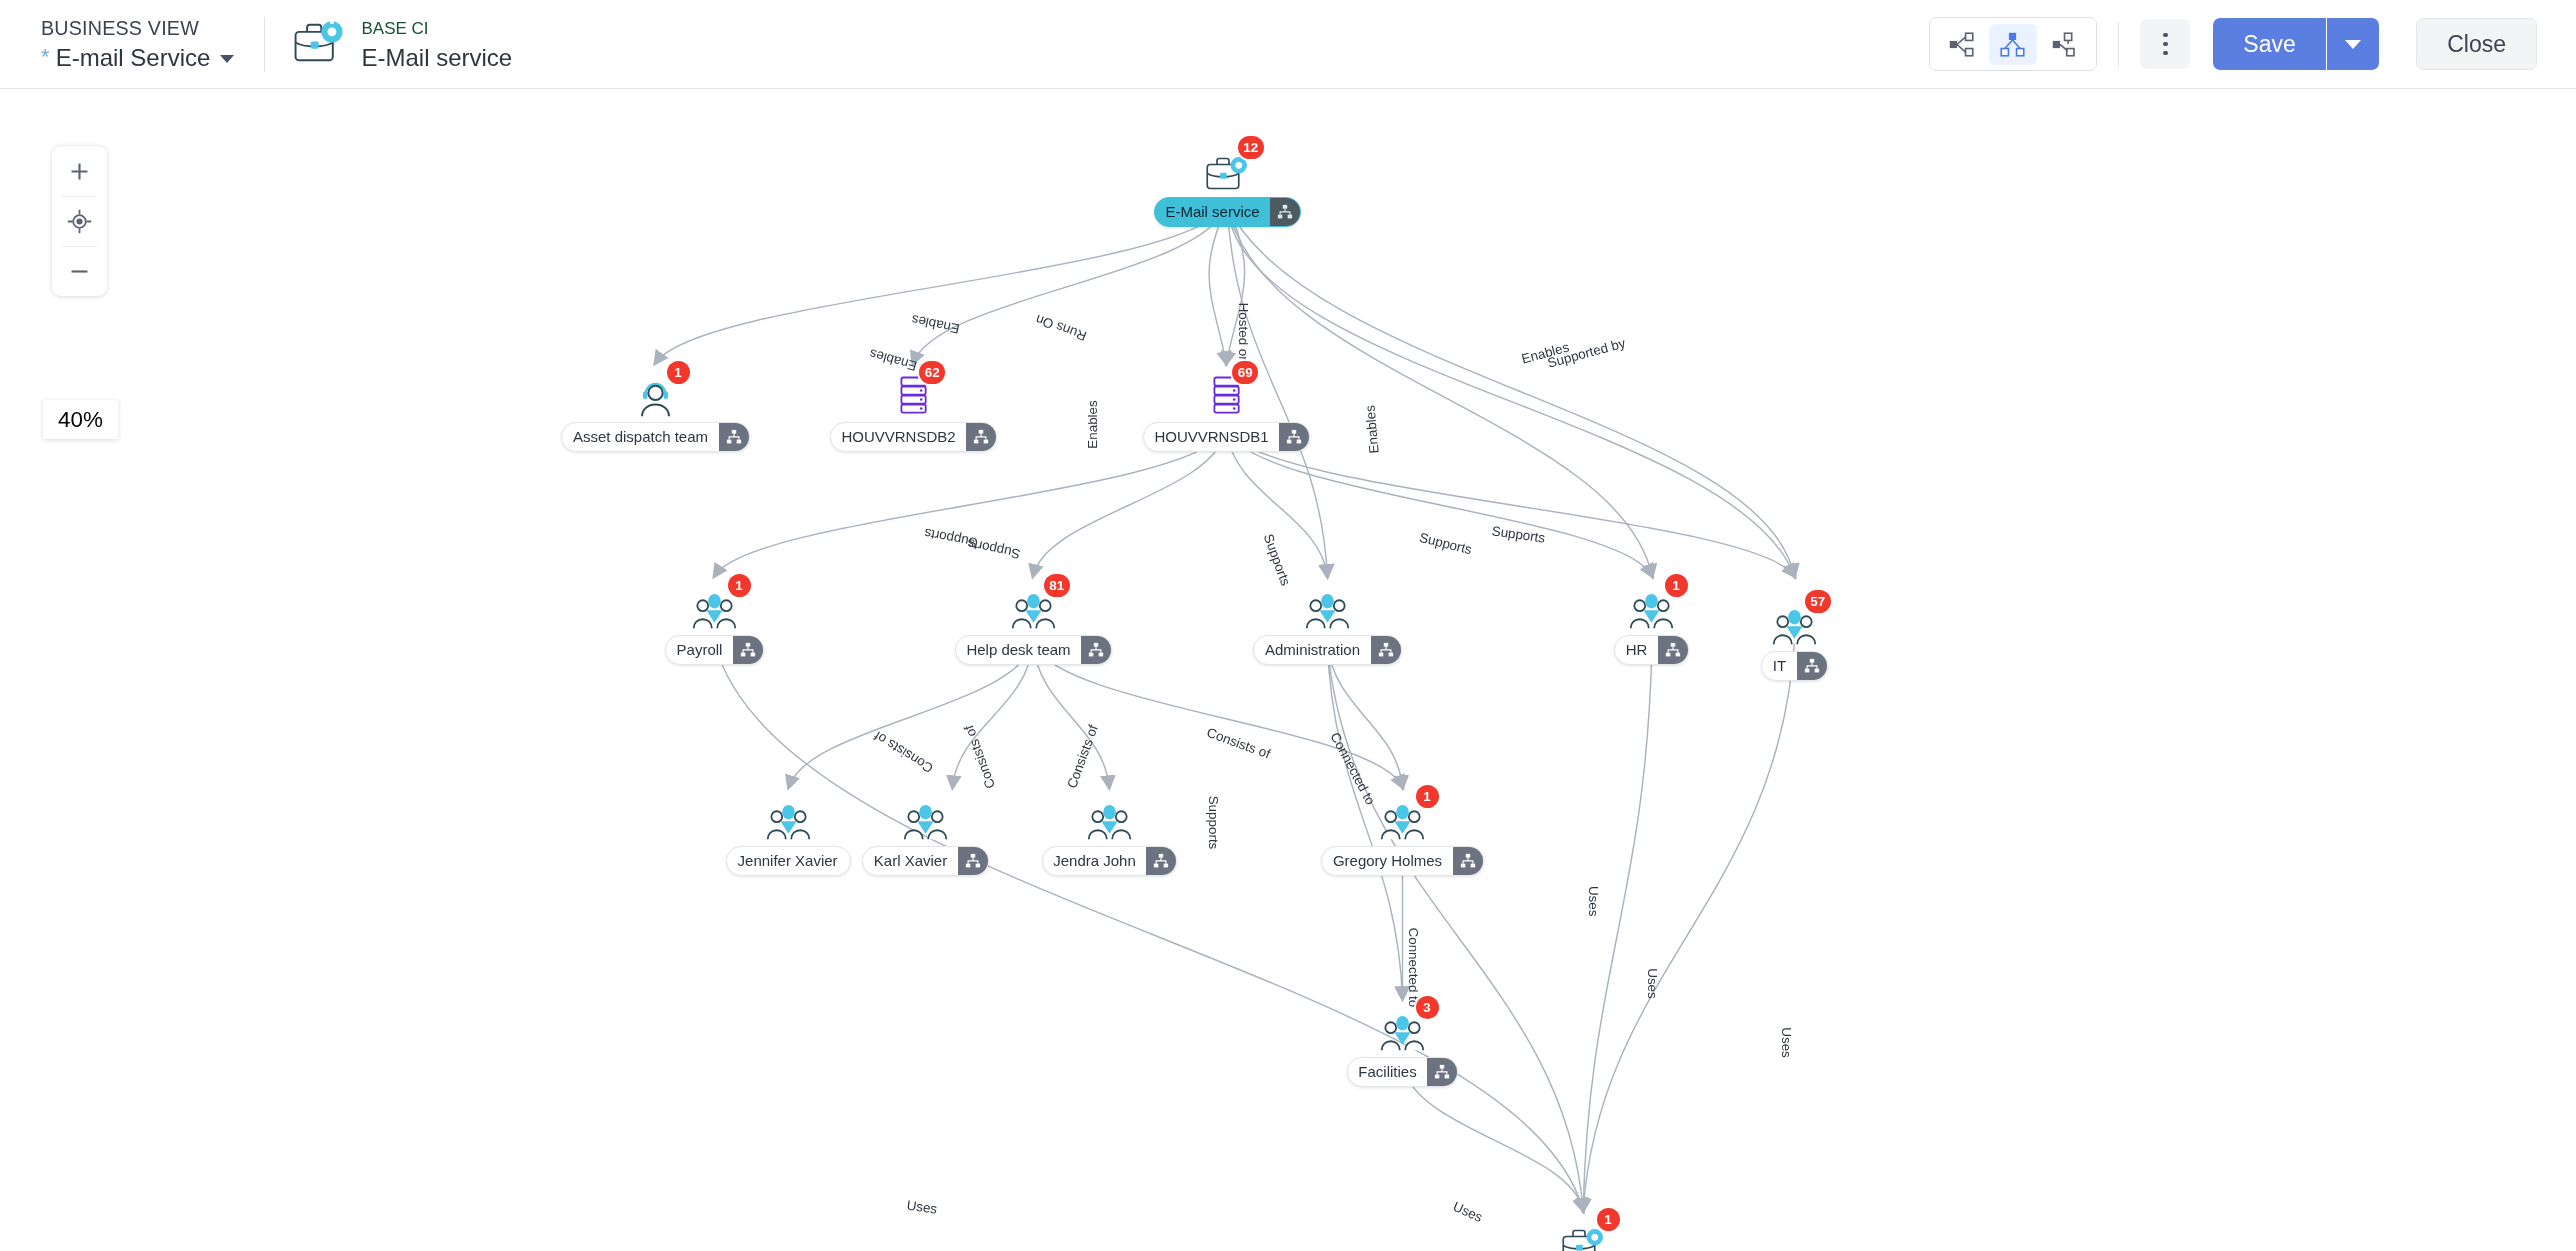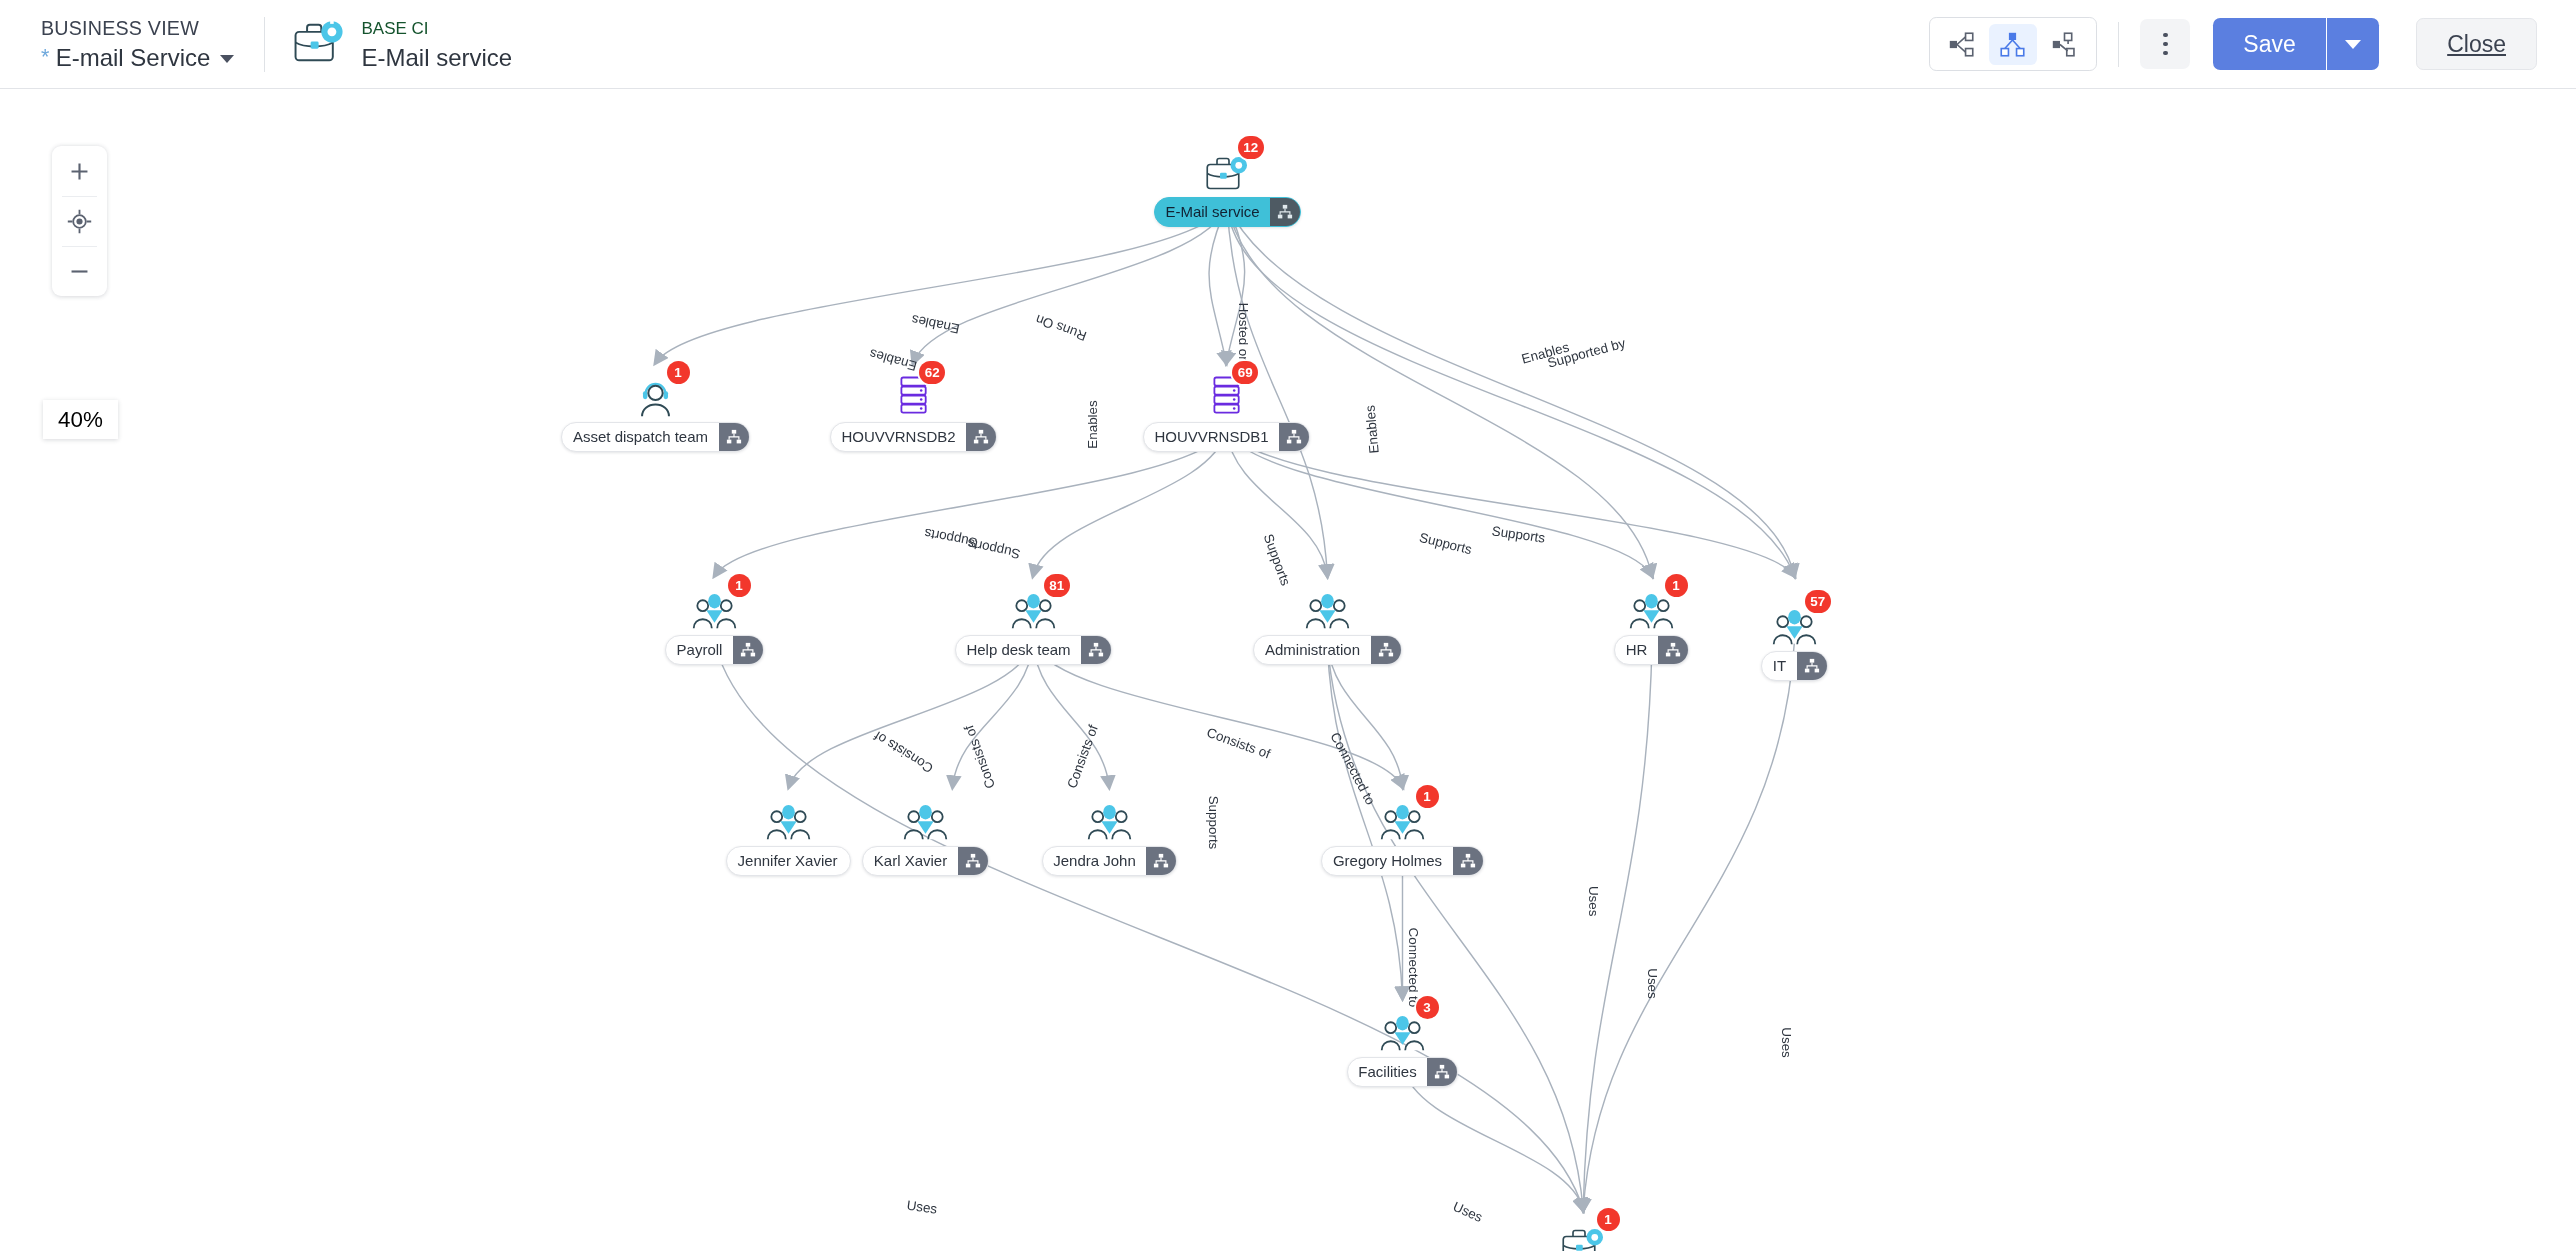--- a/index.html
+++ b/index.html
@@ -79,21 +79,21 @@
   .save-caret i {
     display:block; width: 0; height: 0;
     border-left: 8px solid transparent; border-right: 8px solid transparent;
     border-top: 9px solid #ffffff;
   }
   .close-btn {
     background: #f3f4f6; border: 0.9px solid #e4e6ea; color: #3b4250;
     font-size: 23px; font-family: inherit;
     padding: 0 30px; height: 52px; border-radius: 7.2px;
     cursor: pointer; margin-left: 21.5px;
-    display:flex; align-items:center;text-decoration:underline;
+    display:flex; align-items:center;
   }
 
   
   #canvas {
     position: absolute; top: 89px; left: 0;
     width: 2576px; height: 1162px;
     background: #ffffff;
     overflow: hidden;
   }
   #graph-svg { position: absolute; top: 0; left: 0; }

